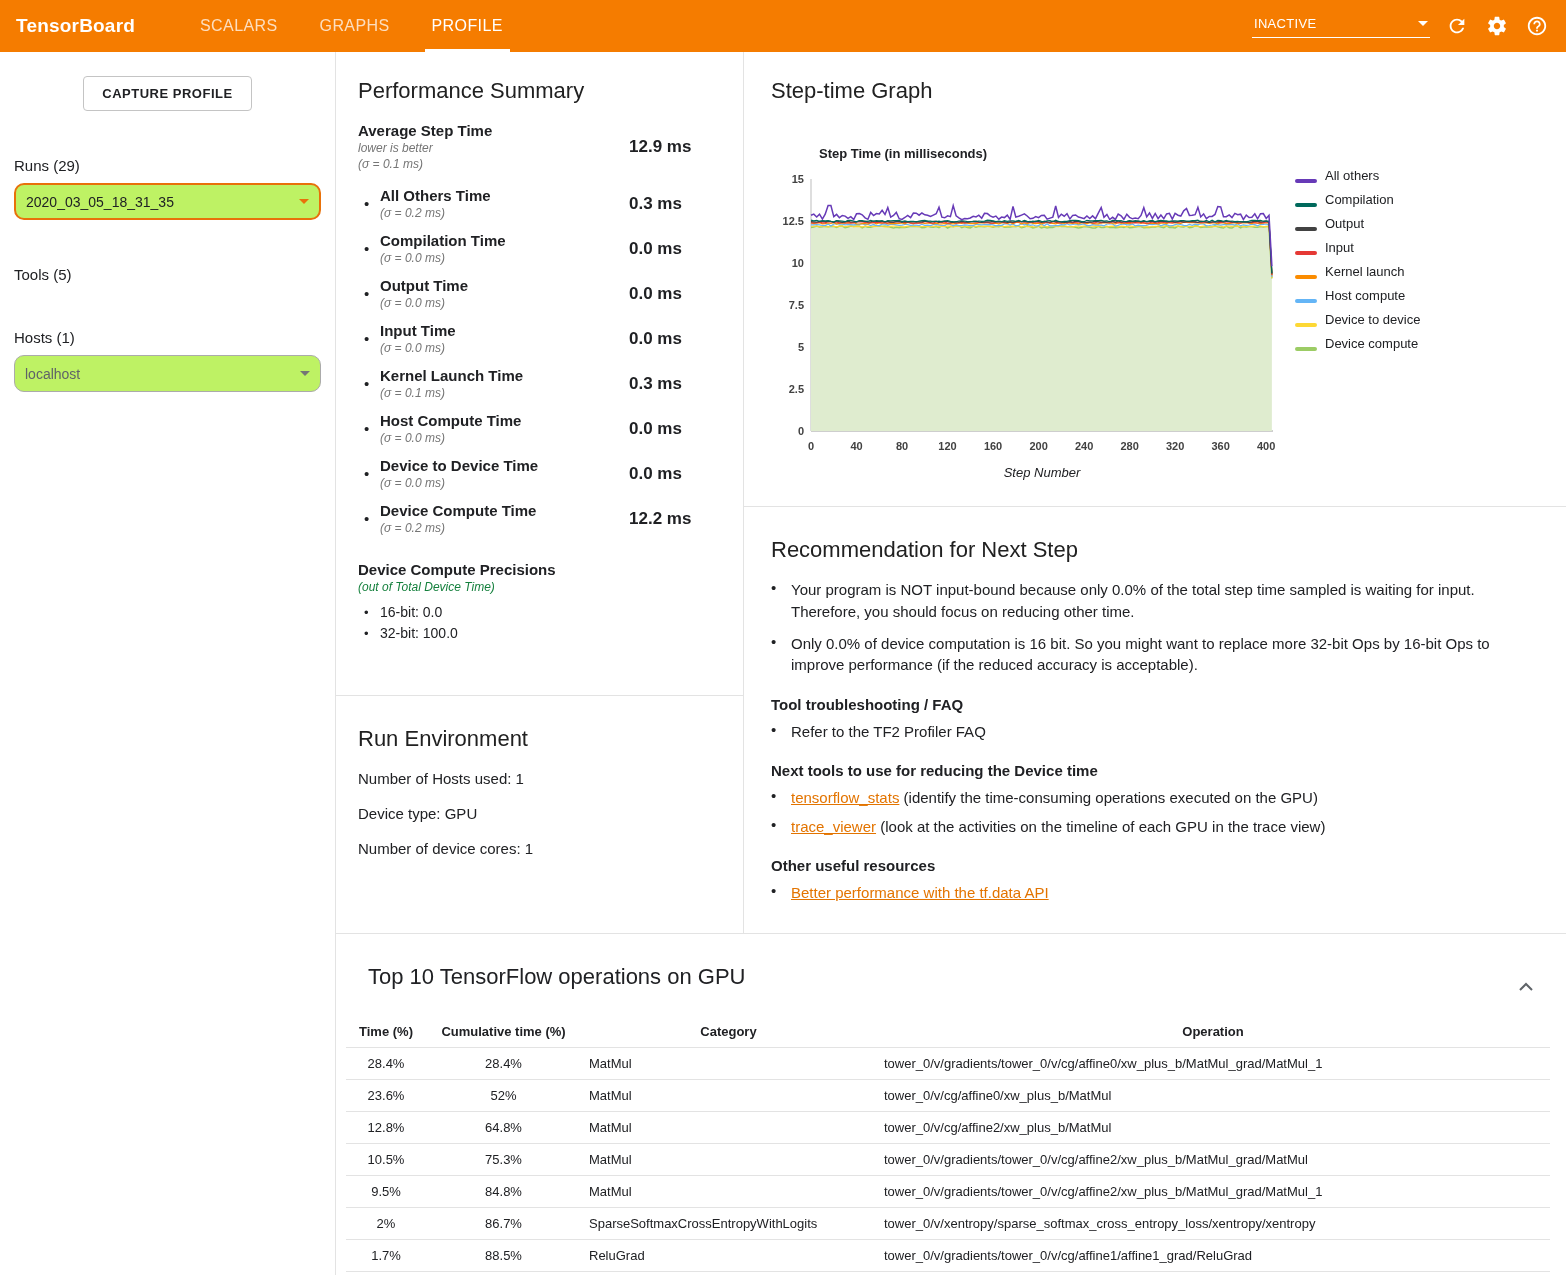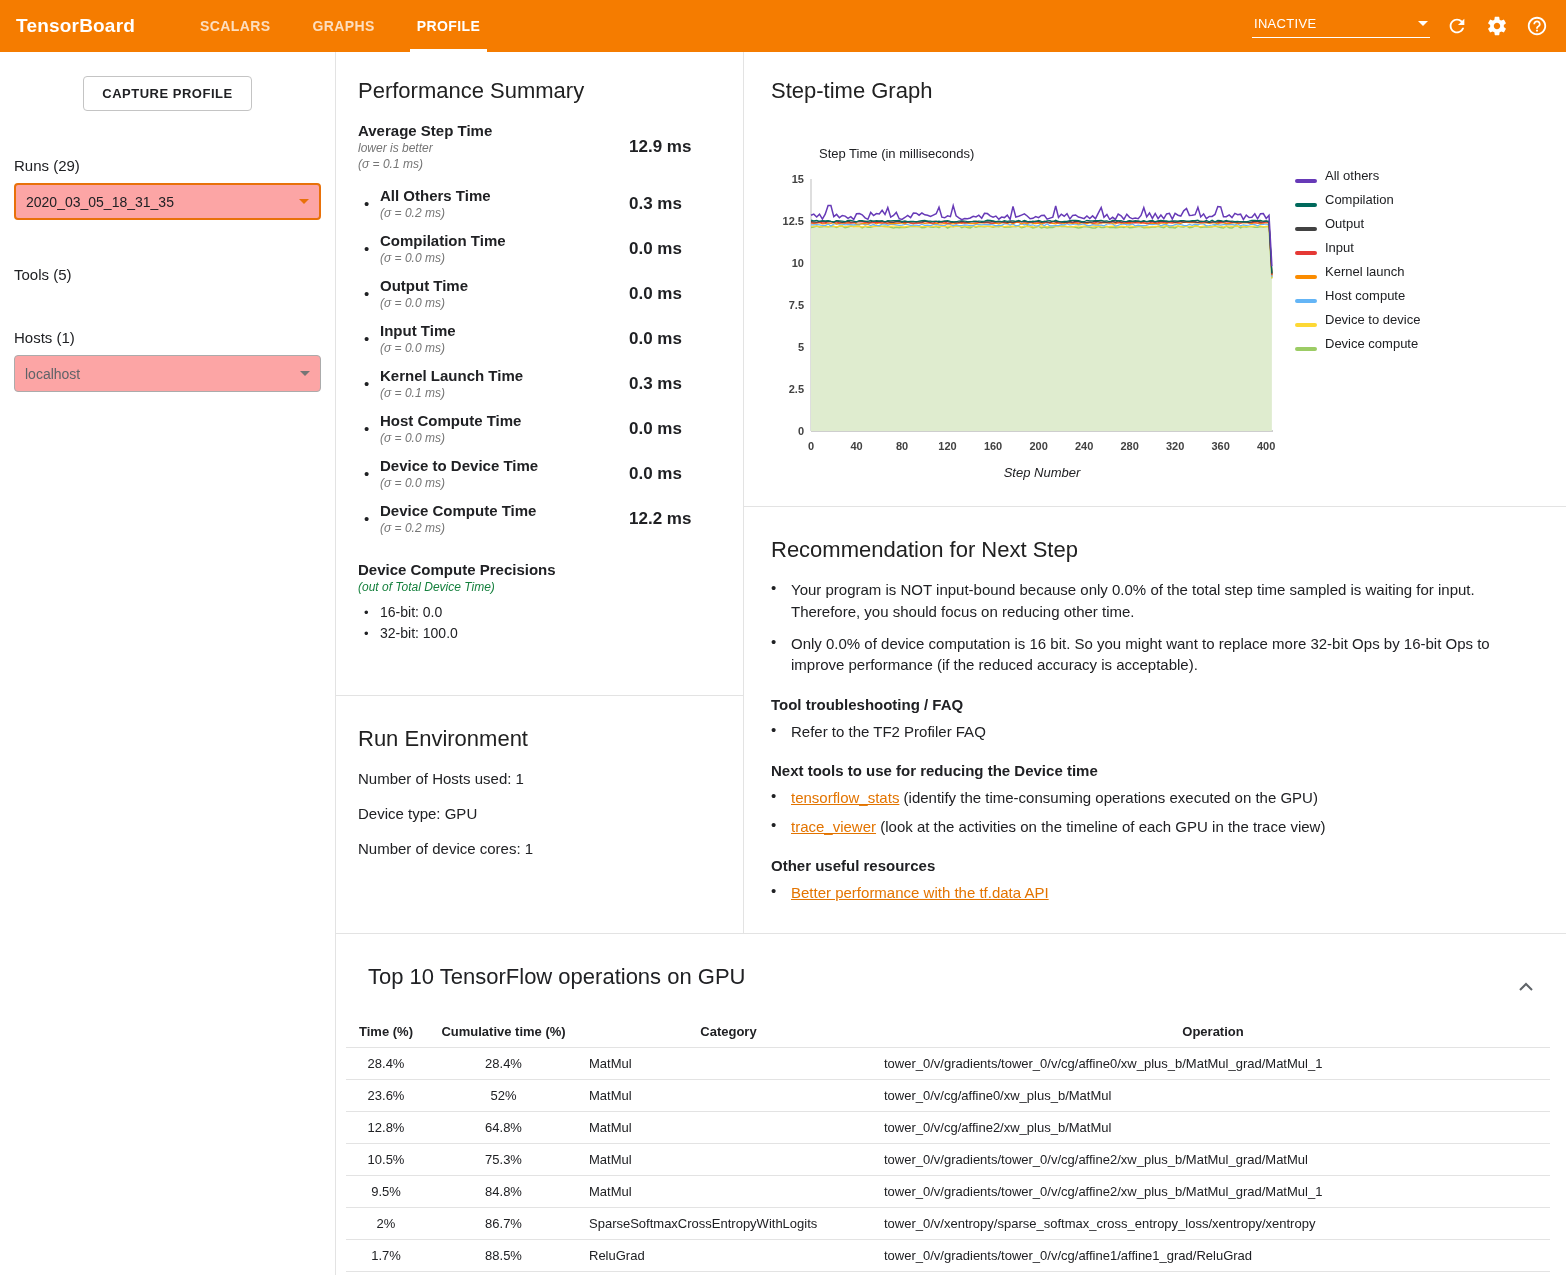--- a/index.html
+++ b/index.html
@@ -4,42 +4,42 @@
 <style>
 *{margin:0;padding:0;box-sizing:border-box}
 html,body{background:#fff}
 body{width:1566px;font-family:"Liberation Sans",sans-serif;color:#202124}
 a{color:#e37400;text-decoration:underline;cursor:pointer}
 
 
 .topbar{height:52px;background:#f57c00;display:flex;align-items:center;padding:0 16px;color:#fff}
 .brand{font-size:19px;font-weight:bold;letter-spacing:.2px;margin-right:44px}
 .tabs{display:flex;height:52px}
-.tab{display:flex;align-items:center;padding:0 21px;font-size:14px;font-weight:bold;letter-spacing:.4px;color:rgba(255,255,255,.75);cursor:pointer;position:relative}
+.tab{display:flex;align-items:center;padding:0 21px;font-size:16px;font-weight:normal;letter-spacing:.4px;color:rgba(255,255,255,.75);cursor:pointer;position:relative}
 .tab.active{color:#fff}
 .tab.active::after{content:"";position:absolute;left:14px;right:14px;bottom:0;height:3px;background:#fff}
 .topbar-right{margin-left:auto;display:flex;align-items:center}
 .status-select{width:178px;display:flex;align-items:center;justify-content:space-between;border-bottom:1px solid #fff;padding:2px 2px 6px 2px;font-size:13px;letter-spacing:.3px;cursor:pointer}
 .caret-down{width:0;height:0;border-left:5px solid transparent;border-right:5px solid transparent;border-top:5px solid #fff}
 .icon-btn{width:26px;height:26px;margin-left:14px;background:transparent;border:none;cursor:pointer;display:flex;align-items:center;justify-content:center}
 .icon-btn svg{fill:#fff}
 
 
 .page{display:flex;align-items:stretch}
 .sidebar{width:335px;flex:0 0 335px;padding:24px 14px 0 14px}
 .content{flex:1;border-left:1px solid #e3e3e3}
 .top-grid{display:flex;align-items:stretch}
 .left-col{width:408px;flex:0 0 408px;border-right:1px solid #e3e3e3;display:flex;flex-direction:column}
 .right-col{flex:1;display:flex;flex-direction:column;min-width:0}
 .section-title{font-size:22px;font-weight:400;color:#212121}
 
 
 .capture-btn{display:block;margin:0 auto;padding:9px 18px;background:#fff;border:1px solid #c4c4c4;border-radius:4px;font-family:inherit;font-size:13px;font-weight:bold;letter-spacing:.5px;color:#202124;cursor:pointer}
 .control-label{font-size:15px;margin-top:46px}
-.select-box{margin-top:9px;width:100%;height:37px;border:1px solid #ababab;border-radius:4px;background:#fca5a5;display:flex;align-items:center;justify-content:space-between;padding:0 10px;font-size:14px;color:#5f6368;cursor:pointer}
+.select-box{margin-top:9px;width:100%;height:37px;border:1px solid #ababab;border-radius:10px;background:#bef264;display:flex;align-items:center;justify-content:space-between;padding:0 10px;font-size:14px;color:#5f6368;cursor:pointer}
 .caret-gray{width:0;height:0;border-left:5px solid transparent;border-right:5px solid transparent;border-top:5px solid #757575}
 .select-box.focused{border:2px solid #e8710a;color:#202124}
 .select-box.focused .caret-gray{border-top-color:#e8710a}
 
 
 .perf-section{padding:26px 22px 49px 22px;border-bottom:1px solid #e3e3e3}
 .perf-avg{display:flex;align-items:center;margin:18px 0 16px 0}
 .perf-item{display:flex;align-items:center;margin-bottom:12px;padding-left:6px}
 .perf-bullet{flex:0 0 16px;font-size:15px}
 .perf-text{flex:1;min-width:0}
@@ -52,21 +52,21 @@
 .prec-item{display:flex;align-items:center;font-size:14px;margin:5px 0 5px 6px}
 .prec-item .perf-bullet{font-size:13px}
 
 
 .runenv-section{padding:30px 22px}
 .runenv-line{font-size:15px;margin-top:18px}
 
 
 .stepgraph-section{padding:26px 20px 26px 27px;border-bottom:1px solid #e3e3e3}
 .chart-area{margin-top:42px;display:flex}
-.chart-title{font-size:13px;font-weight:normal;margin-left:48px}
+.chart-title{font-size:13px;font-weight:bold;margin-left:48px}
 svg.step-chart{display:block;margin-top:8px}
 .tick{font:bold 11px "Liberation Sans",sans-serif;fill:#424242}
 .xlabel{font-size:13px;font-style:italic;text-align:center;width:462px;margin-left:40px;margin-top:4px}
 .legend{margin-left:12px;margin-top:22px}
 .legend-item{display:flex;align-items:flex-end;margin-bottom:9px}
 .legend-swatch{width:22px;height:4px;border-radius:2px;margin-right:8px;flex:0 0 22px}
 .legend-label{font-size:13px}
 
 
 .recommend-section{padding:30px 44px 30px 27px}

